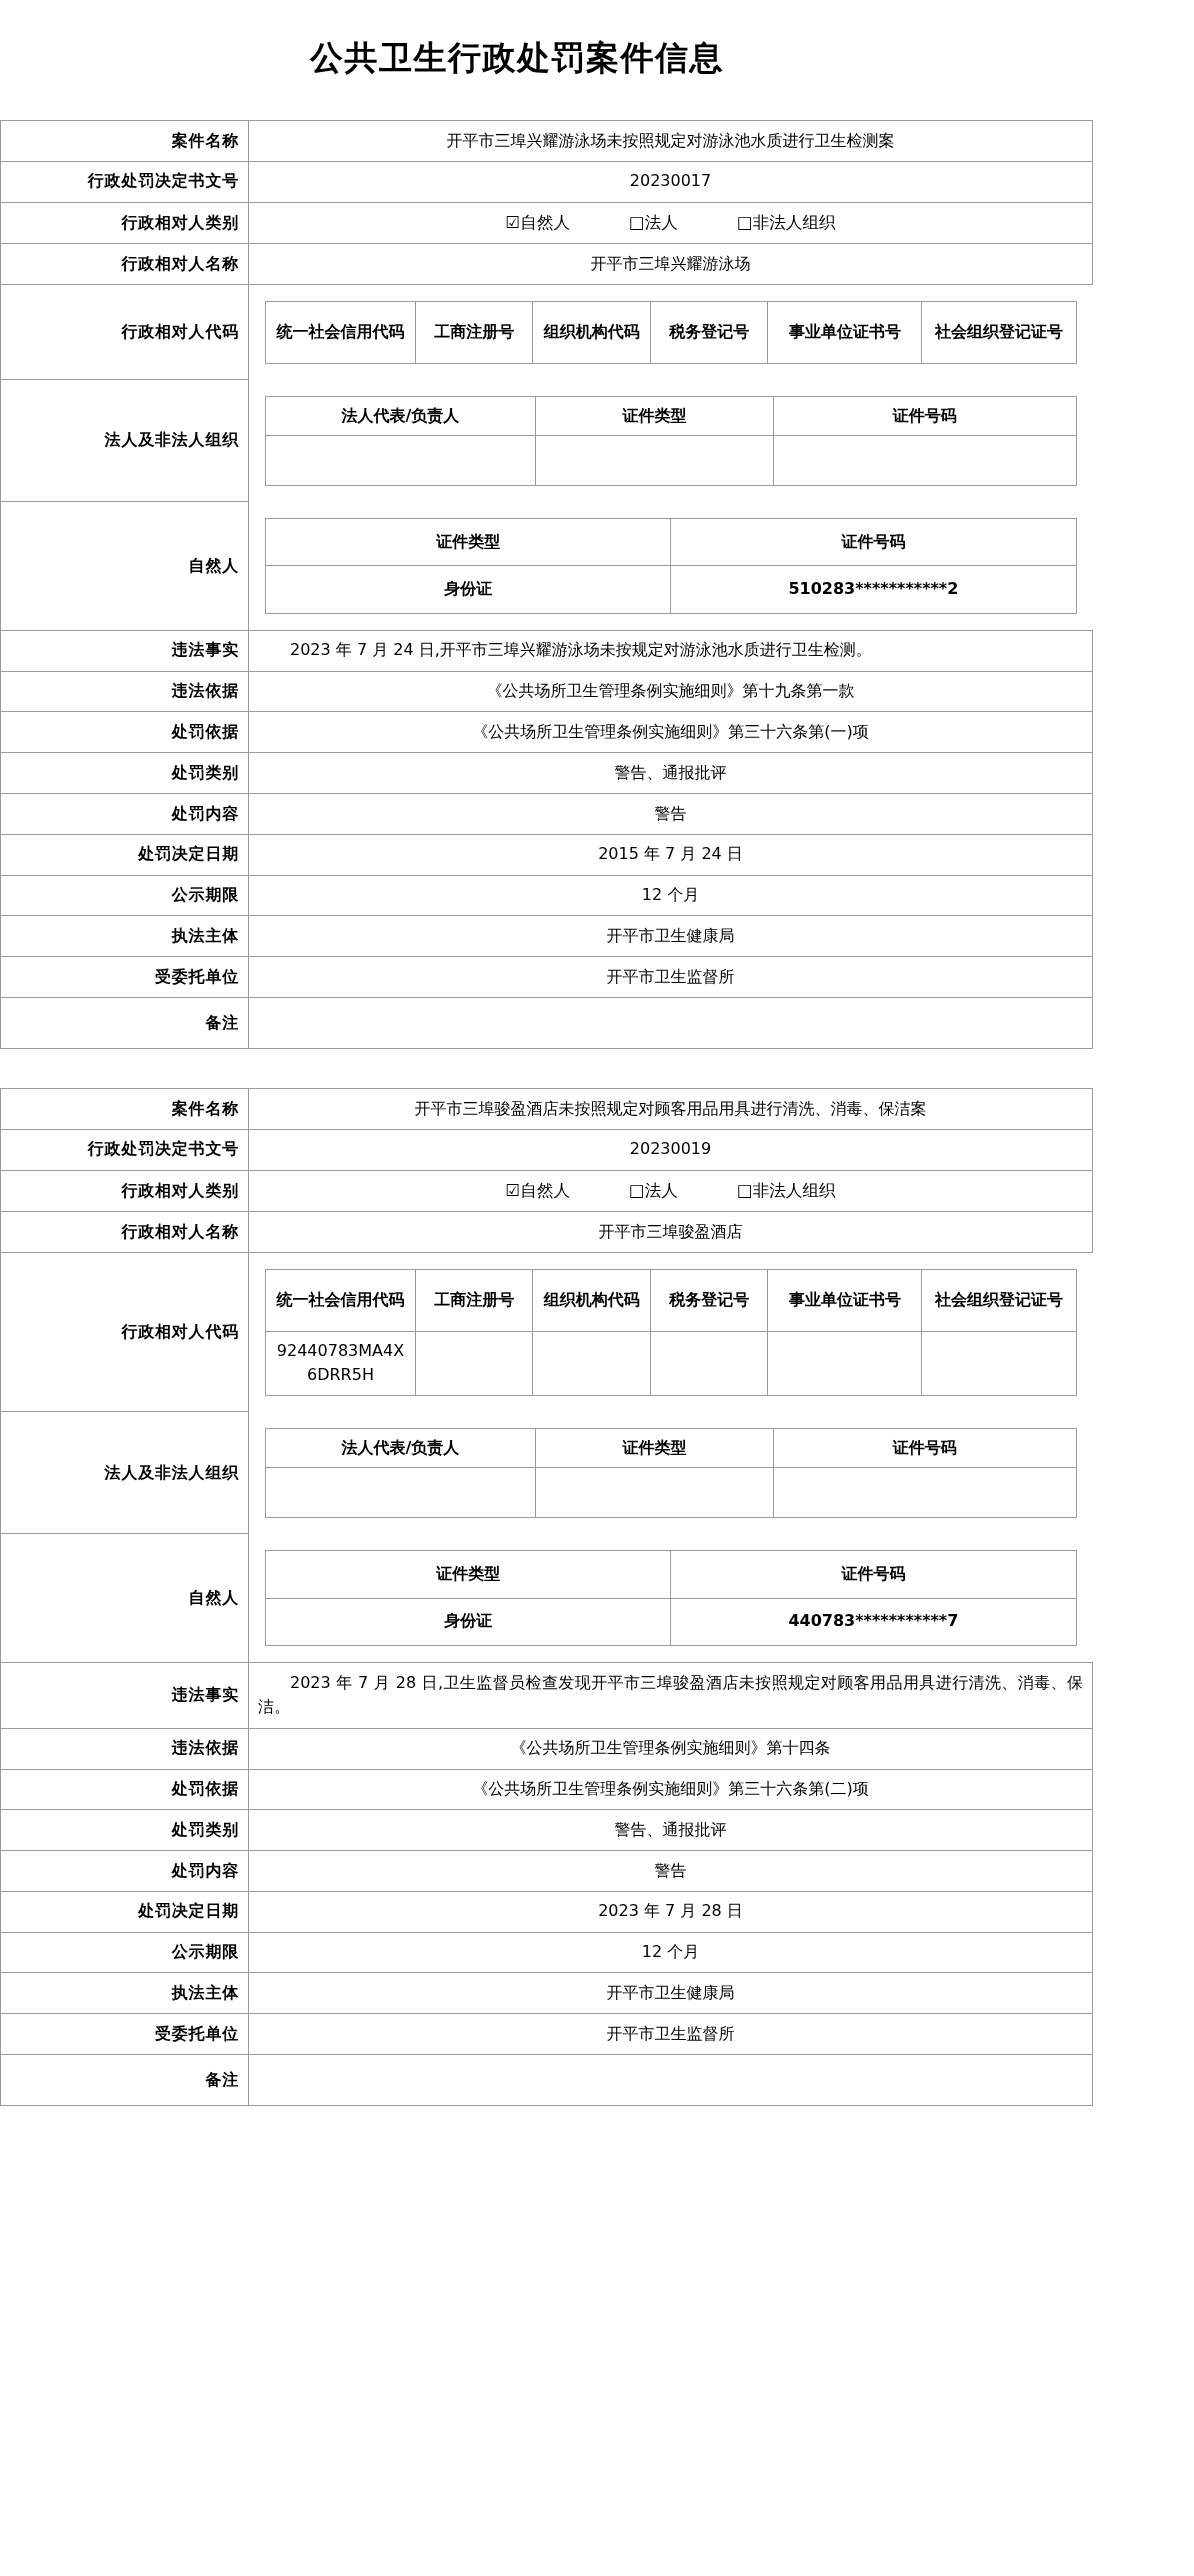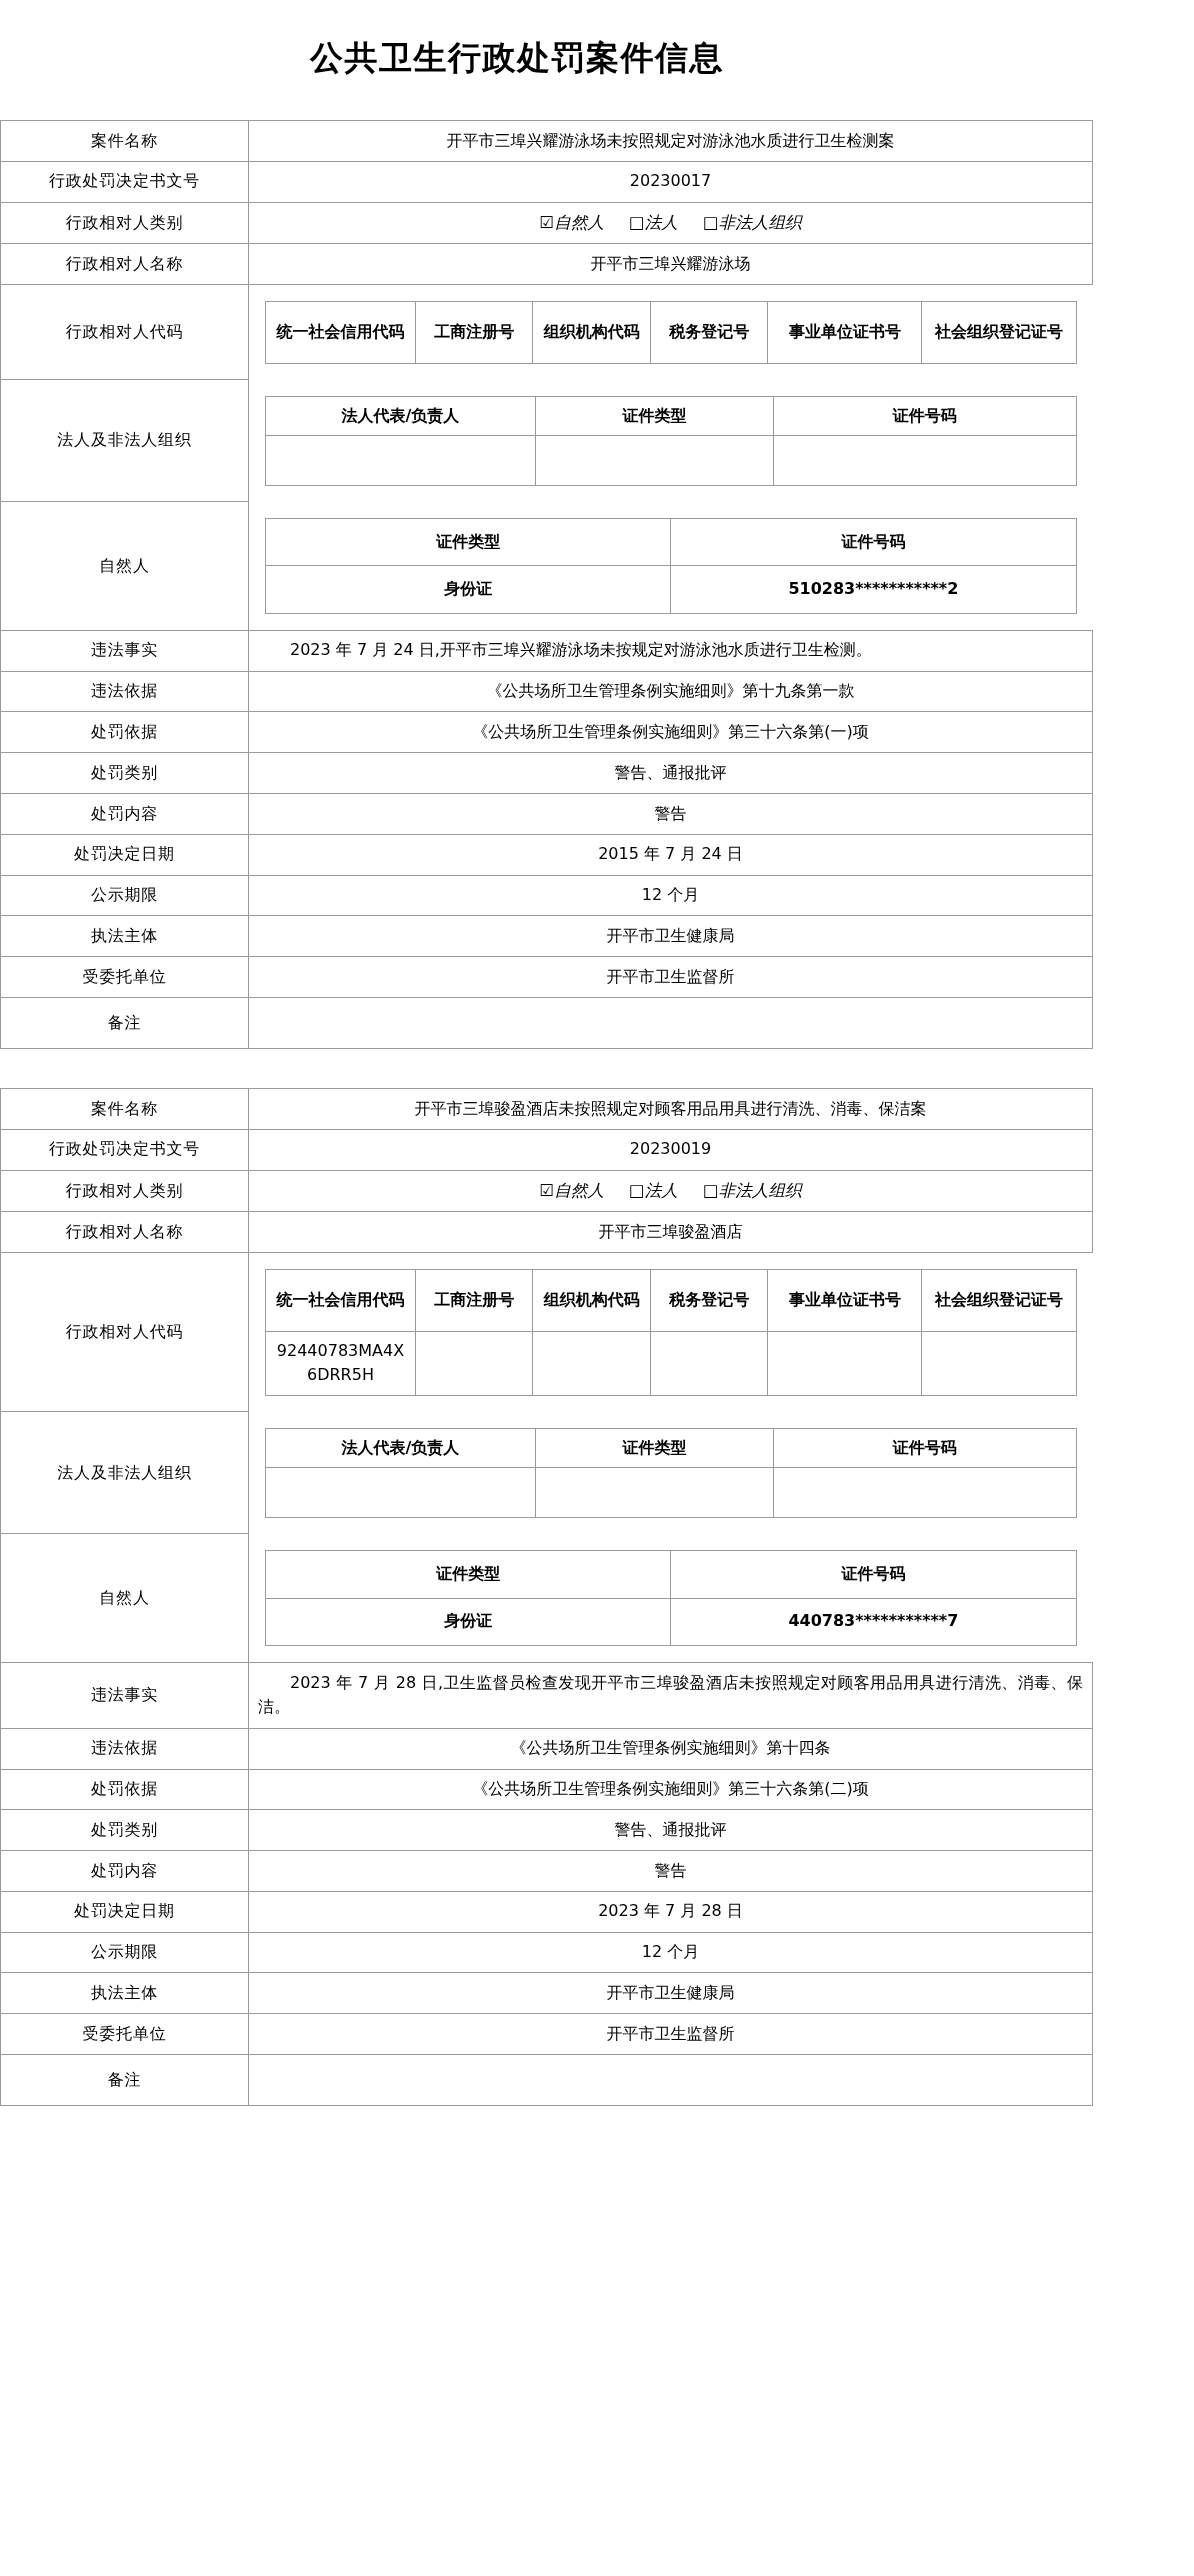--- a/index.html
+++ b/index.html
@@ -33,22 +33,22 @@
   }
   .case-table td {
     border: 0.8px solid #9a9a9a;
     padding: 7.5px 9px;
     font-size: 16px;
     line-height: 1.55;
     vertical-align: middle;
   }
   .lbl {
     width: 248px;
-    text-align: center;
-    font-weight: normal;
+    text-align: right;
+    font-weight: bold;
     font-size: 17.3px;
     letter-spacing: 0.8px;
   }
   .ctr {
     text-align: center;
   }
   .just {
     text-align: justify;
     text-indent: 2em;
   }
@@ -57,23 +57,22 @@
     text-align: left;
     word-break: break-all;
     line-height: 1.5;
   }
   .blank-row td {
     height: 35px;
   }
   .cat-opts {
     display: flex;
     justify-content: center;
-    gap: 25px;
+    gap: 59px;
     align-items: center;
-    font-style: italic;
   }
   .cat-opt {
     font-size: 16.6px;
     white-space: nowrap;
   }
   .nested {
     border-collapse: collapse;
     width: 100%;
     table-layout: fixed;
   }

